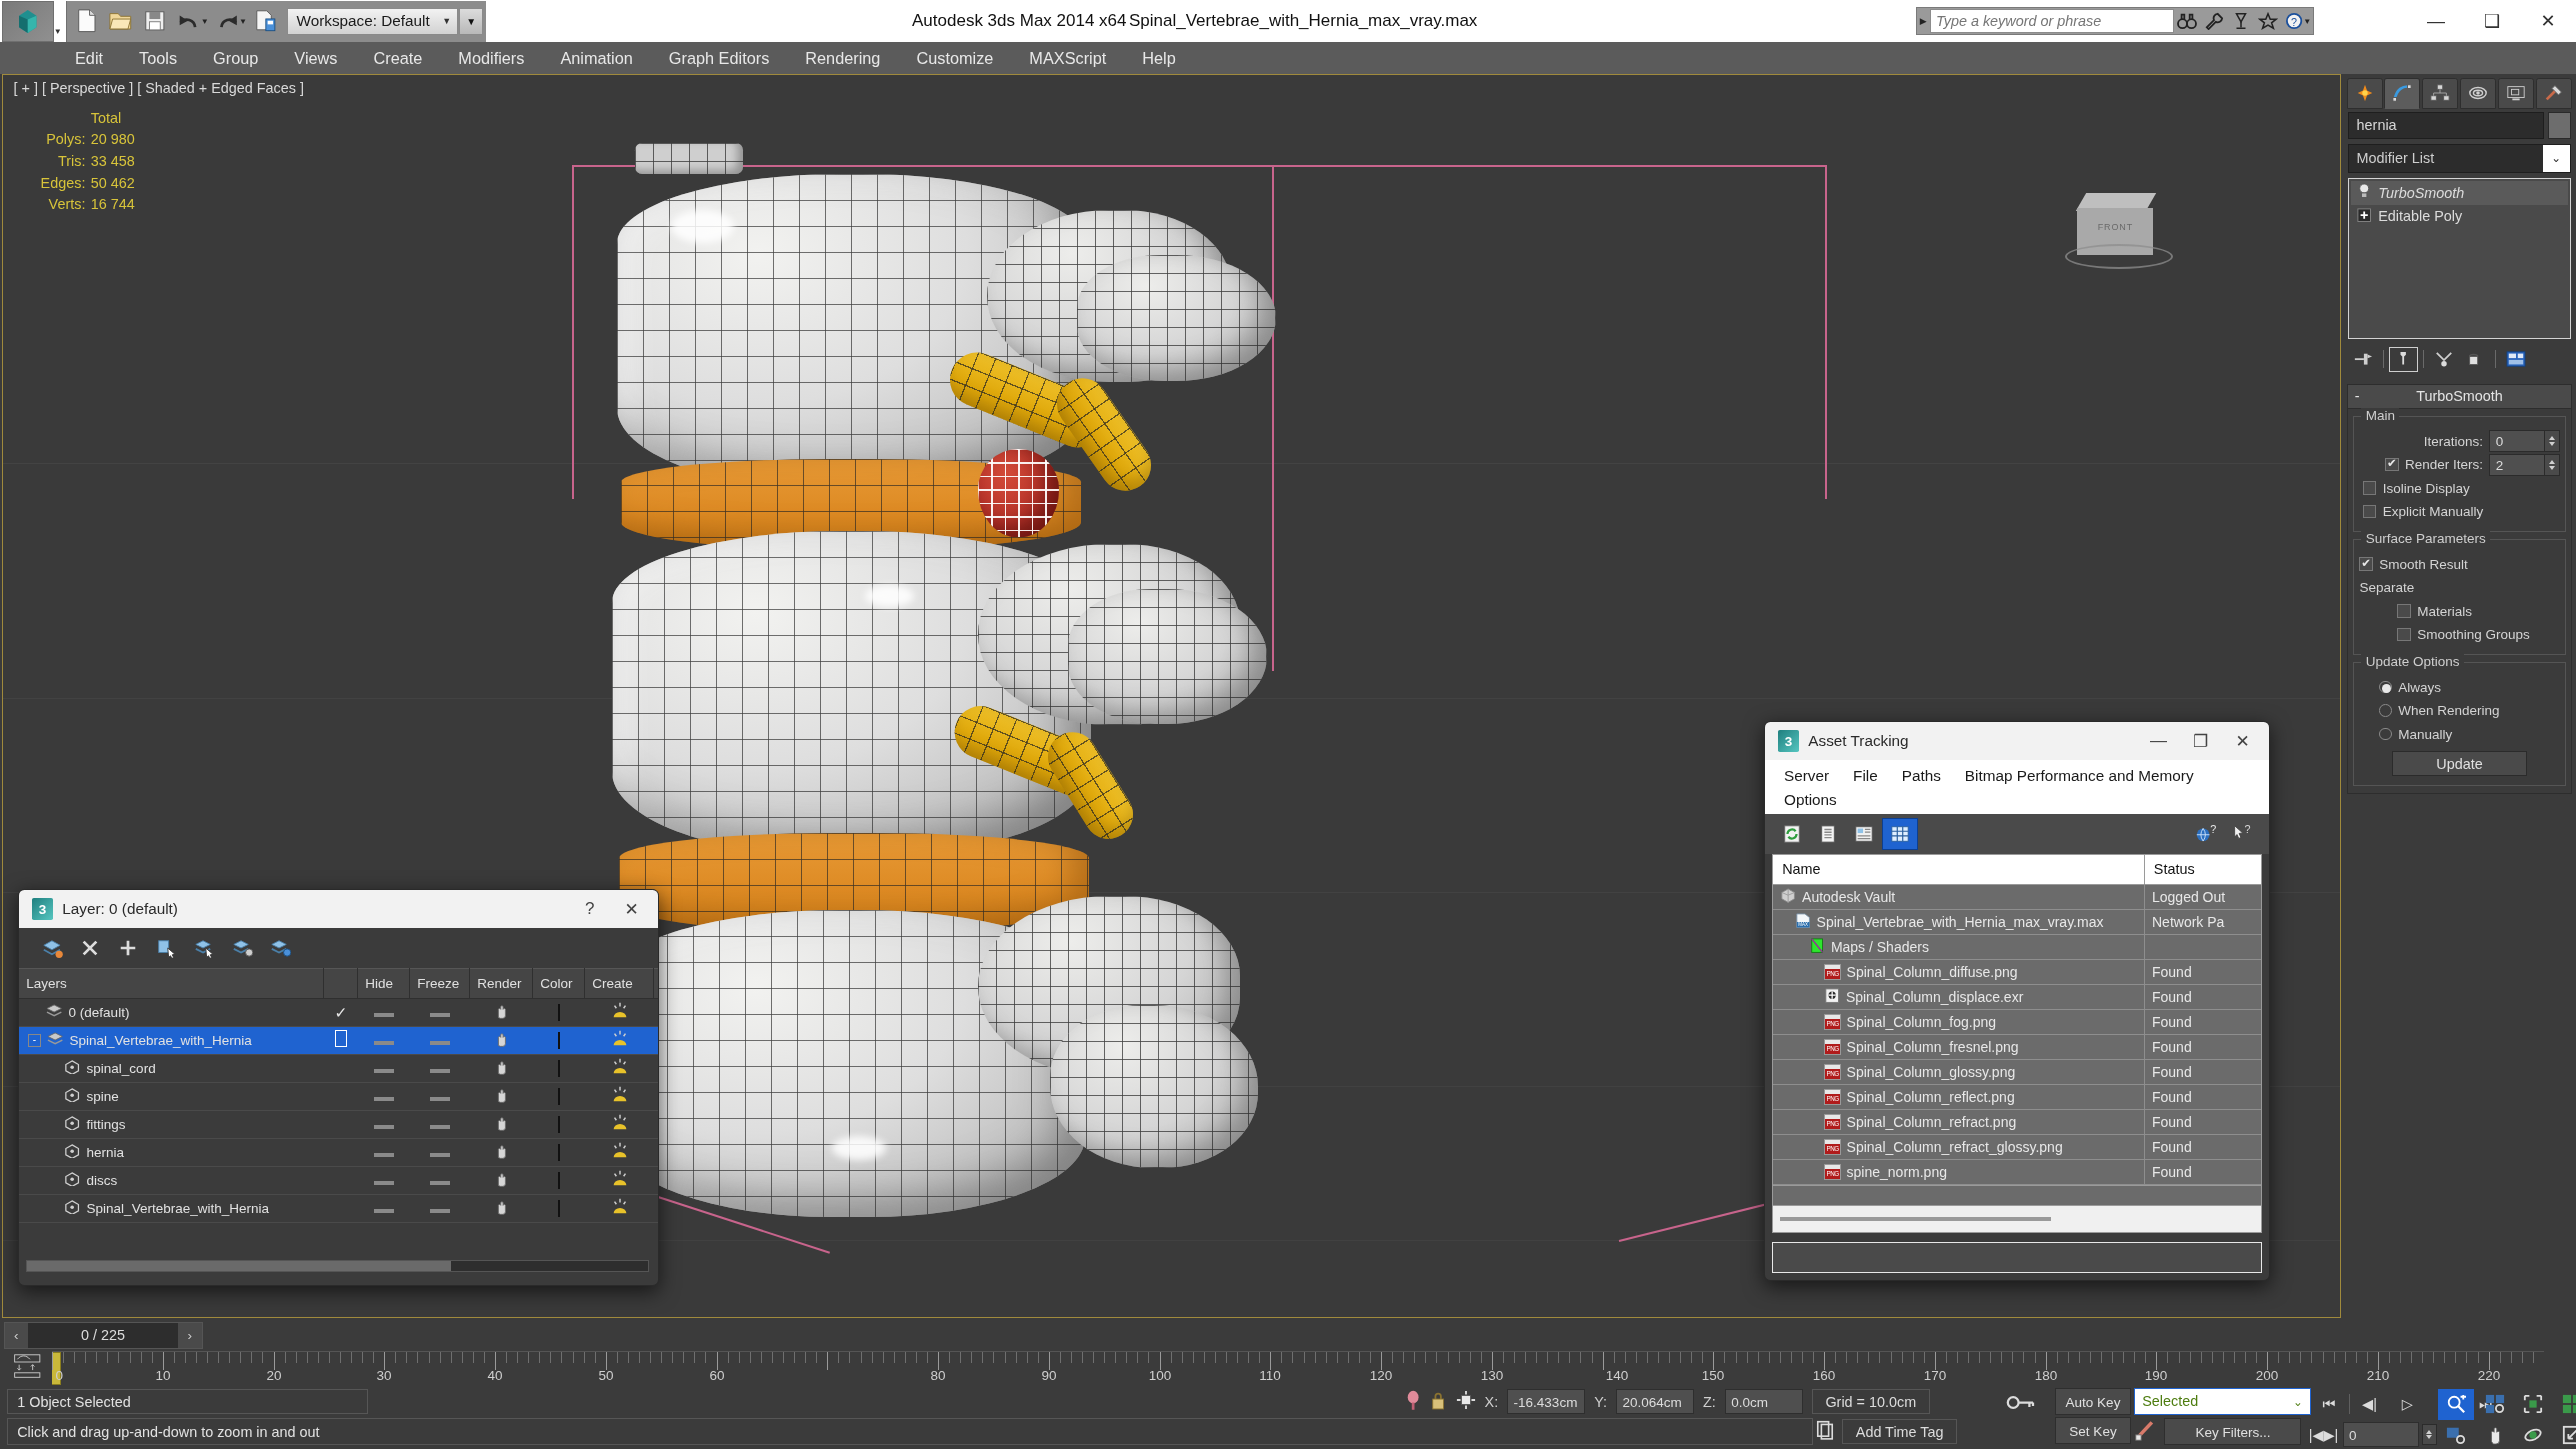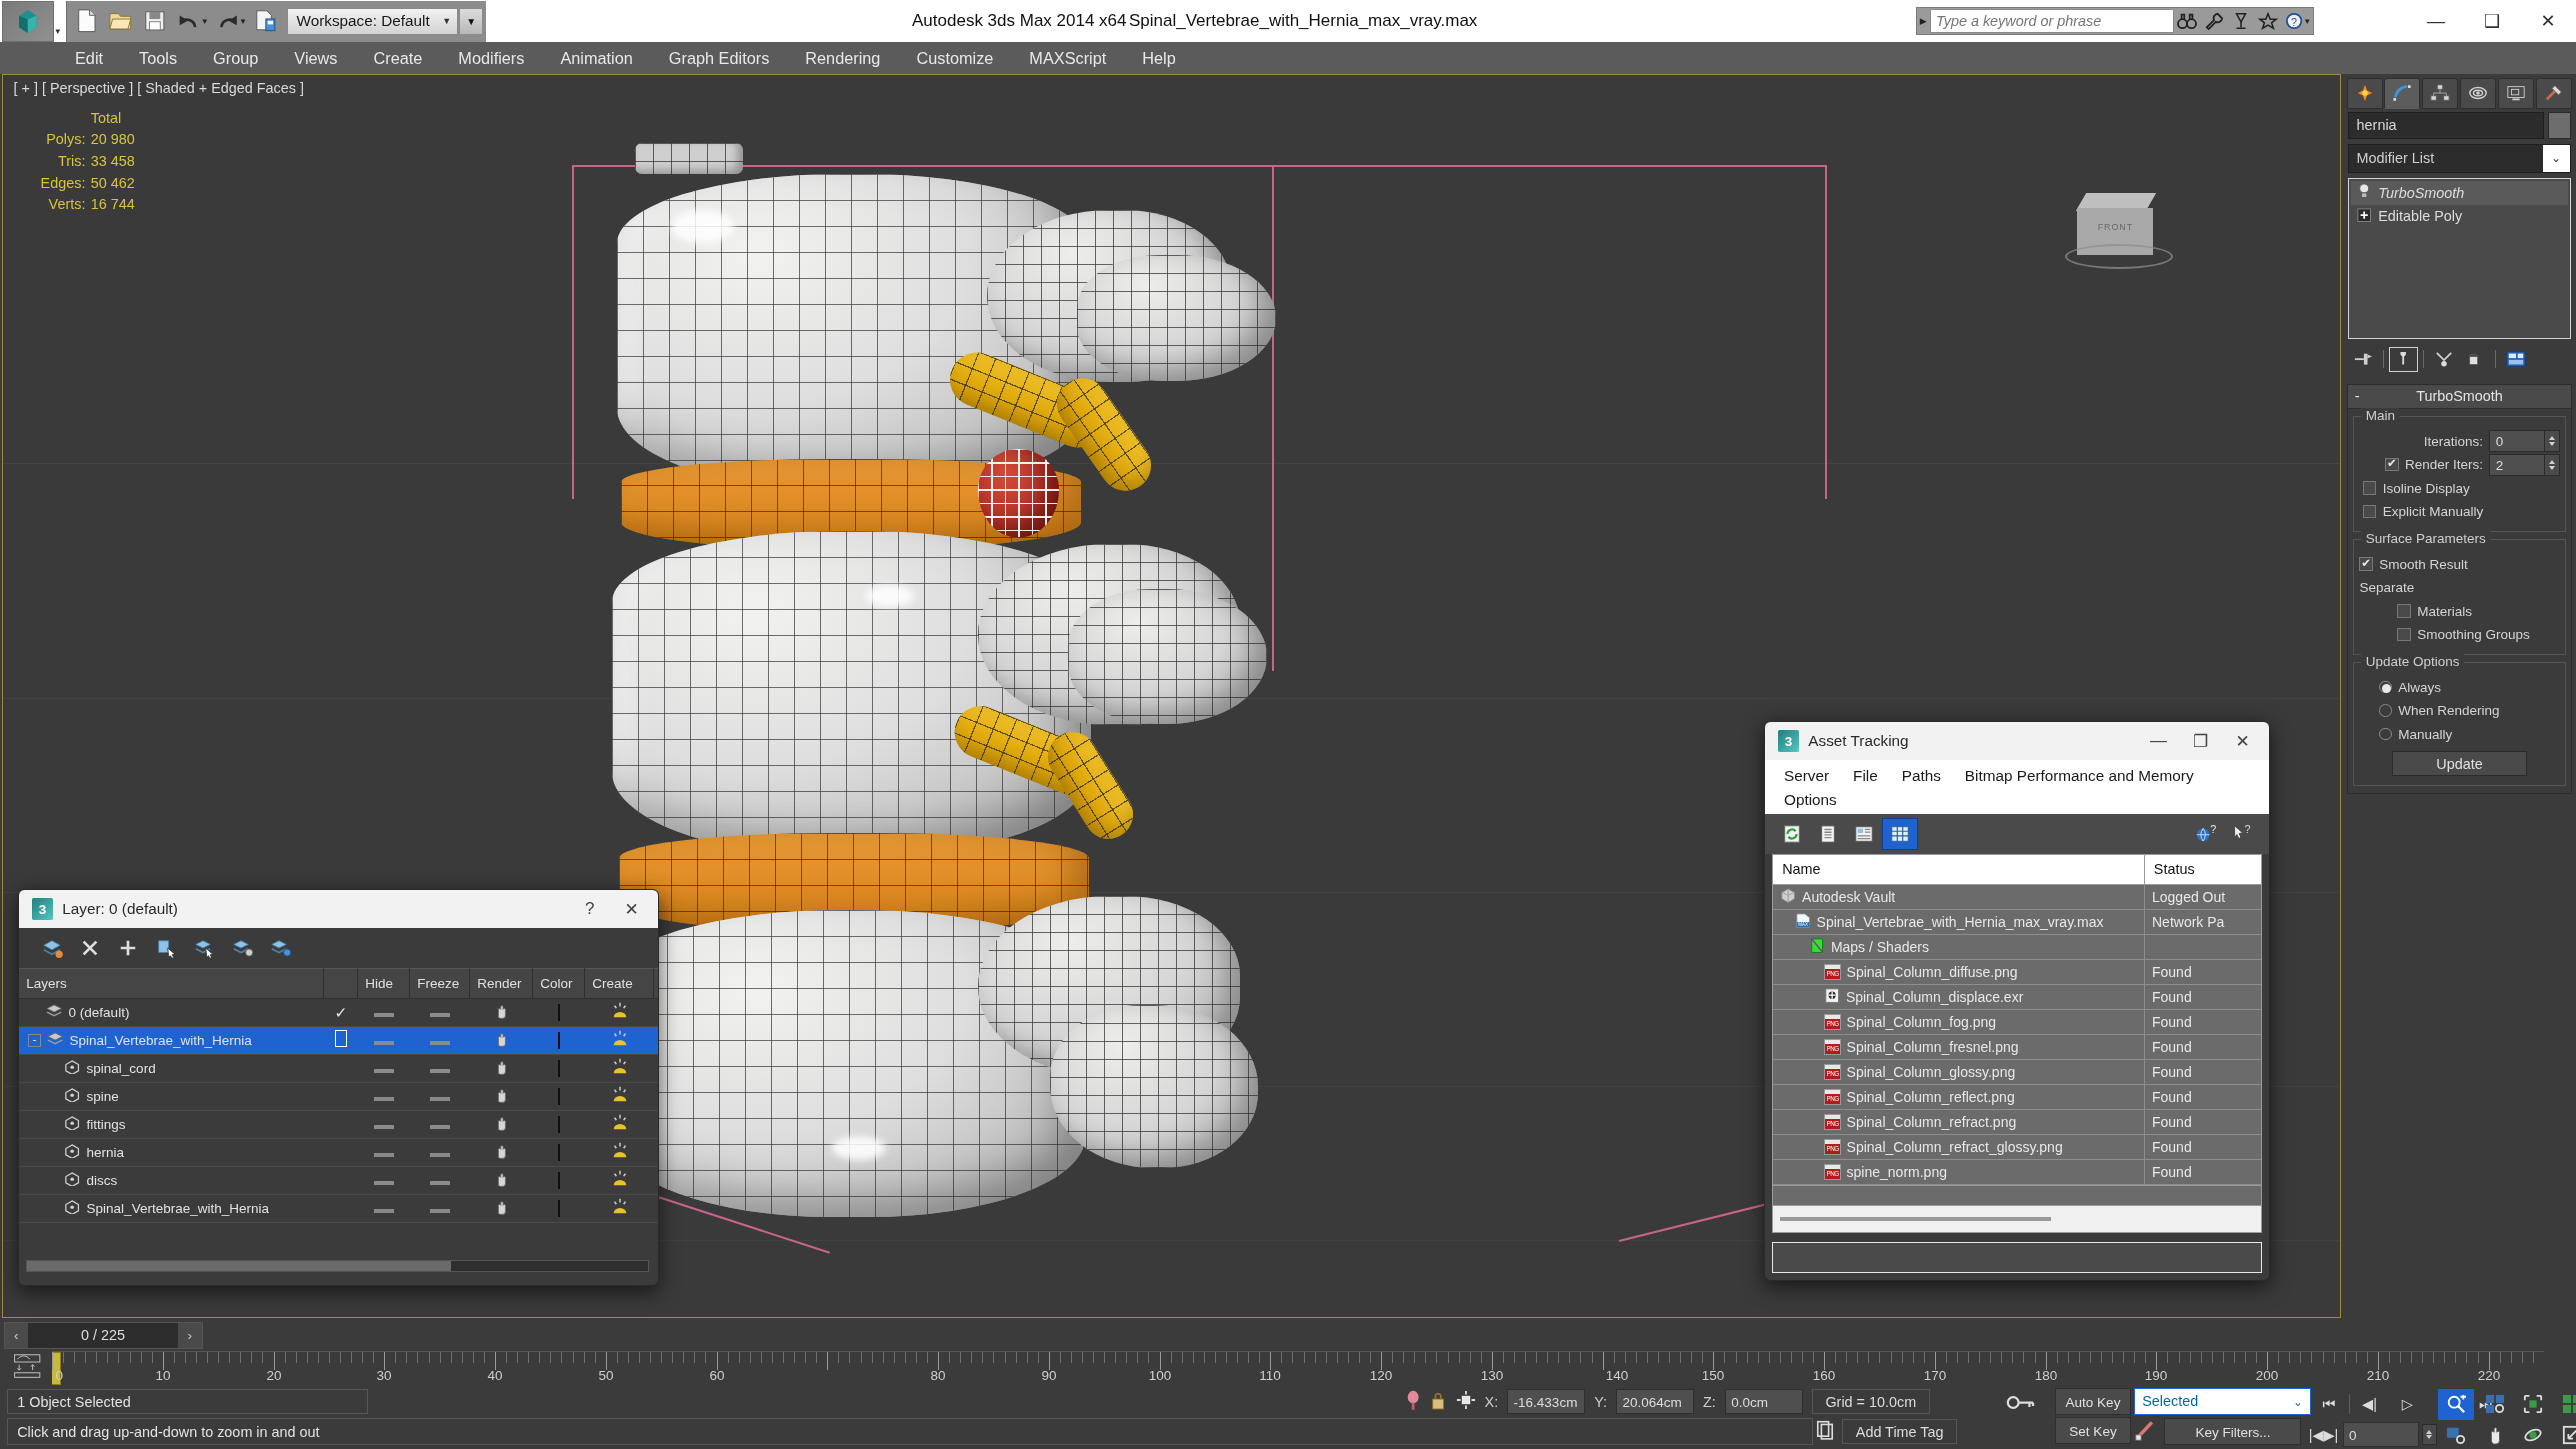--- a/index.html
+++ b/index.html
@@ -167,21 +167,21 @@
       background:#3b3b3b; border:0.9px solid #565656; font-size:14.4px; color:#e2e2e2;
       padding-left:9px; line-height:27px;}
   .coordfield { height:25px; background:#4f4f4f; border:0.9px solid #2e2e2e;
       font-size:13.5px; color:#dcdcdc; line-height:25px; padding-left:5.4px;}
   .lblk { font-size:14.4px; color:#cfcfcf; }
   .gridbox { height:25px; background:#3b3b3b; border:0.9px solid #565656; font-size:14.4px;
       color:#dcdcdc; line-height:25px; padding:0 12.6px;}
   .keybtn { background:#4a4a4a; border:0.9px solid #2e2e2e; font-size:13.5px; color:#e0e0e0;
       height:27px; line-height:27px; text-align:center; cursor:pointer;}
   .selcombo { height:27px; background:#fff; border:0.9px solid #1f63d0; font-size:14.4px;
-      color:#0369a1; line-height:27px; padding-left:7.2px; display:flex; align-items:center; }
+      color:#4d7c0f; line-height:27px; padding-left:7.2px; display:flex; align-items:center; }
   .navbtn { width:36px;height:31px;display:flex;align-items:center;justify-content:center;
       color:#dcdcdc; font-size:14.4px; cursor:pointer;}
   .navbtn.act { background:#1f63d0; }
 
   
   .cmdpanel { position:absolute; left:2343px; top:74px; width:233px; height:1311px;
       background:#3b3b3b; }
   .cp-tabs { display:flex; height:34px; padding:3.6px 1.8px 0 3.6px; gap:1.8px; }
   .cp-tab { width:36px; height:31px; background:#4a4a4a; border:0.9px solid #2e2e2e;
       display:flex;align-items:center;justify-content:center;cursor:pointer; border-radius:2.7px 2.7px 0 0;}

